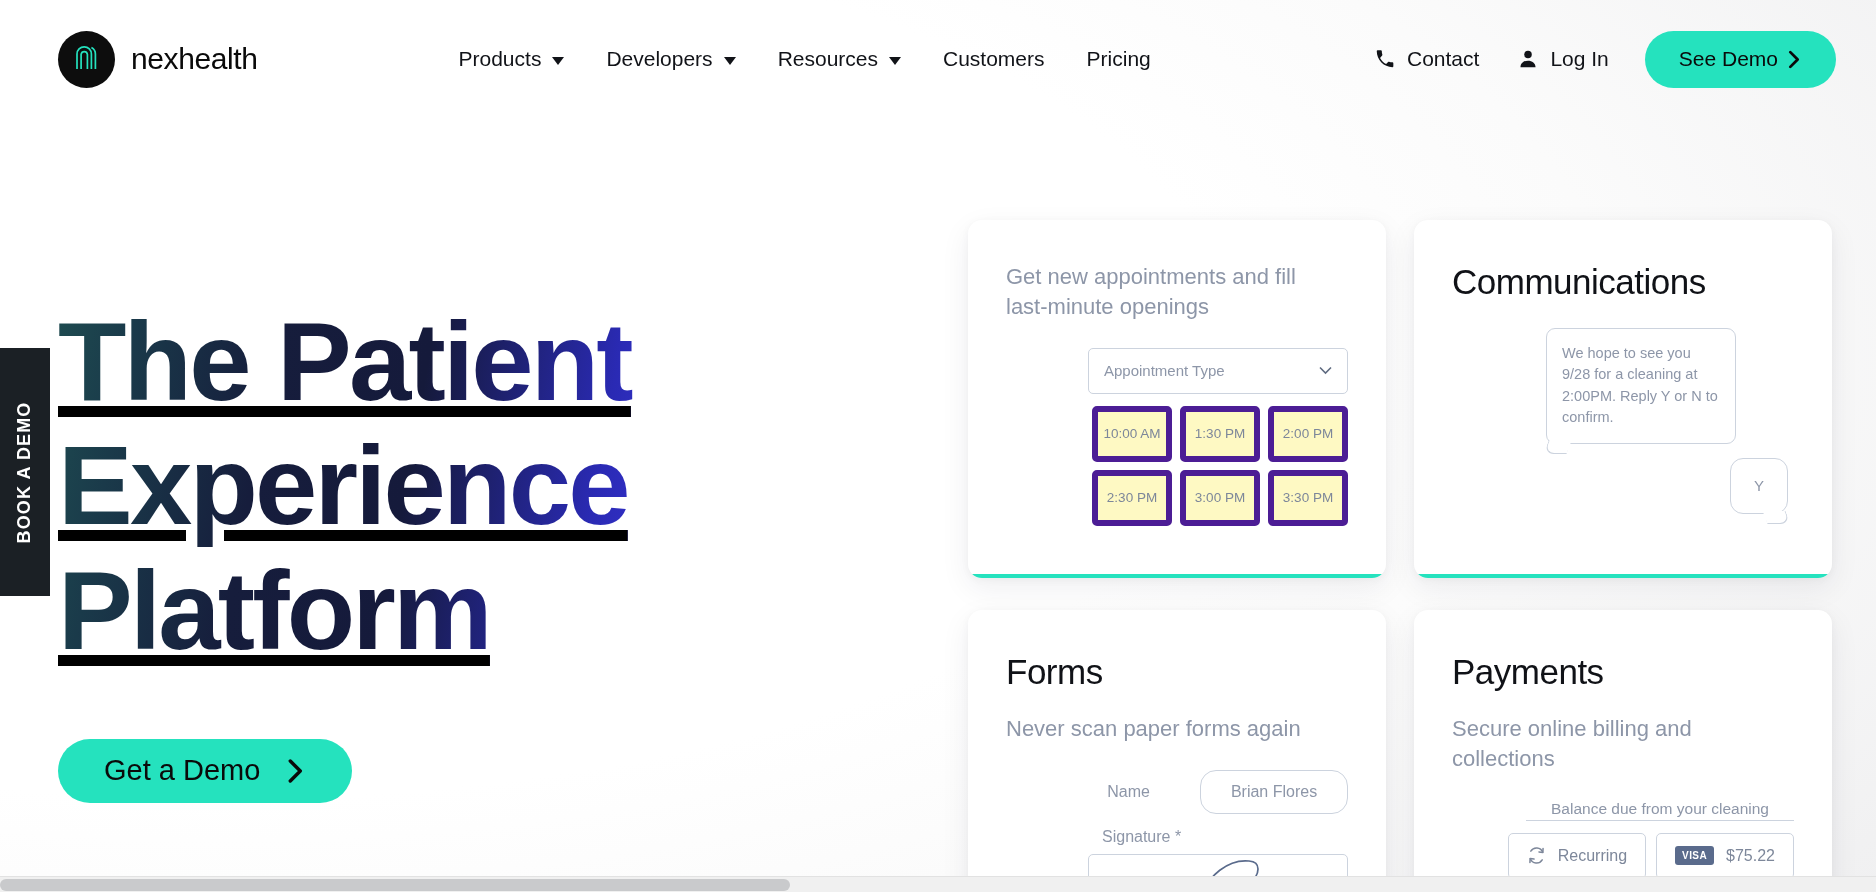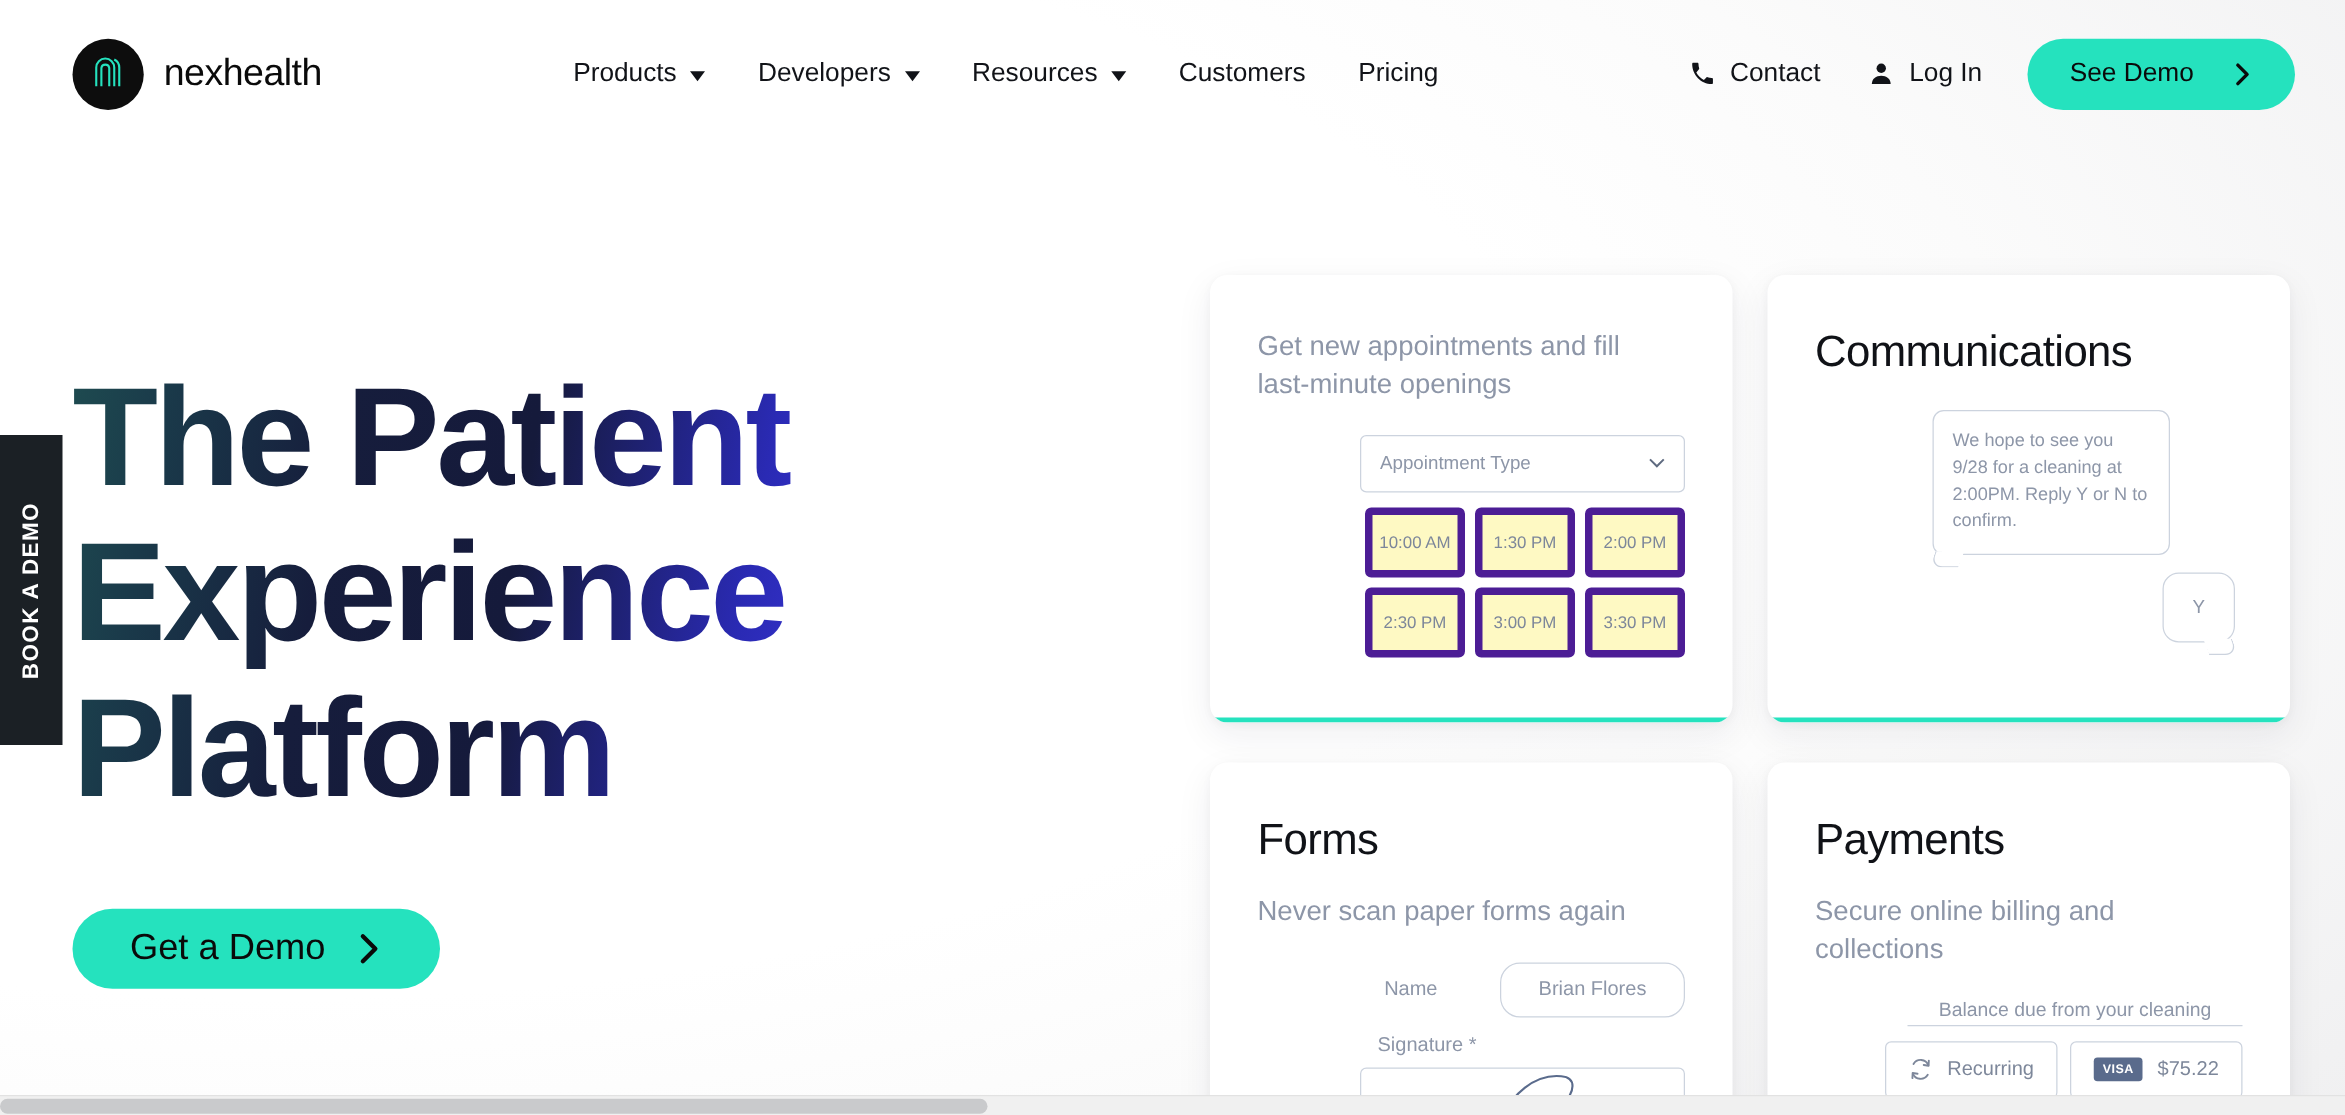--- a/index.html
+++ b/index.html
@@ -63,21 +63,21 @@
     display: flex; align-items: center;
     margin-left: auto; margin-right: 40px; gap: 0;
   }
   .nav-link {
     display: flex; align-items: center; gap: 11px;
     font-size: 21px; color: #111318; padding: 0 19px;
     cursor: pointer; white-space: nowrap;
   }
   .icon-svg { display: block; }
   .btn-demo {
-    display: flex; align-items: center; gap: 32px;
+    display: flex; align-items: center; gap: 9px;
     background: #25E2BE; color: #0a0a0a;
     border: none; border-radius: 999px;
     height: 57px; padding: 0 34px;
     font-size: 21px; font-family: inherit; cursor: pointer;
     margin-left: 17px; white-space: nowrap;
   }
 
   
   .side-tab {
     position: absolute; left: 0; top: 348px;
@@ -89,22 +89,23 @@
   }
   .side-tab span {
     transform: rotate(-90deg);
     white-space: nowrap;
     color: #ffffff; font-size: 18px; font-weight: 700;
     letter-spacing: 1.1px;
   }
 
   
   .hero {
-    position: absolute; left: 58px; top: 288px;
+    position: absolute; left: 58px; top: 300px;
     width: 800px;
+    text-decoration: underline;
   }
   .hero h1 {
     font-size: 112px;
     line-height: 1.11;
     font-weight: 700;
     letter-spacing: -2.8px;
     background: linear-gradient(100deg,
        #1e4b50 0%,
        #1a3a4a 9%,
        #161d3c 26%,

